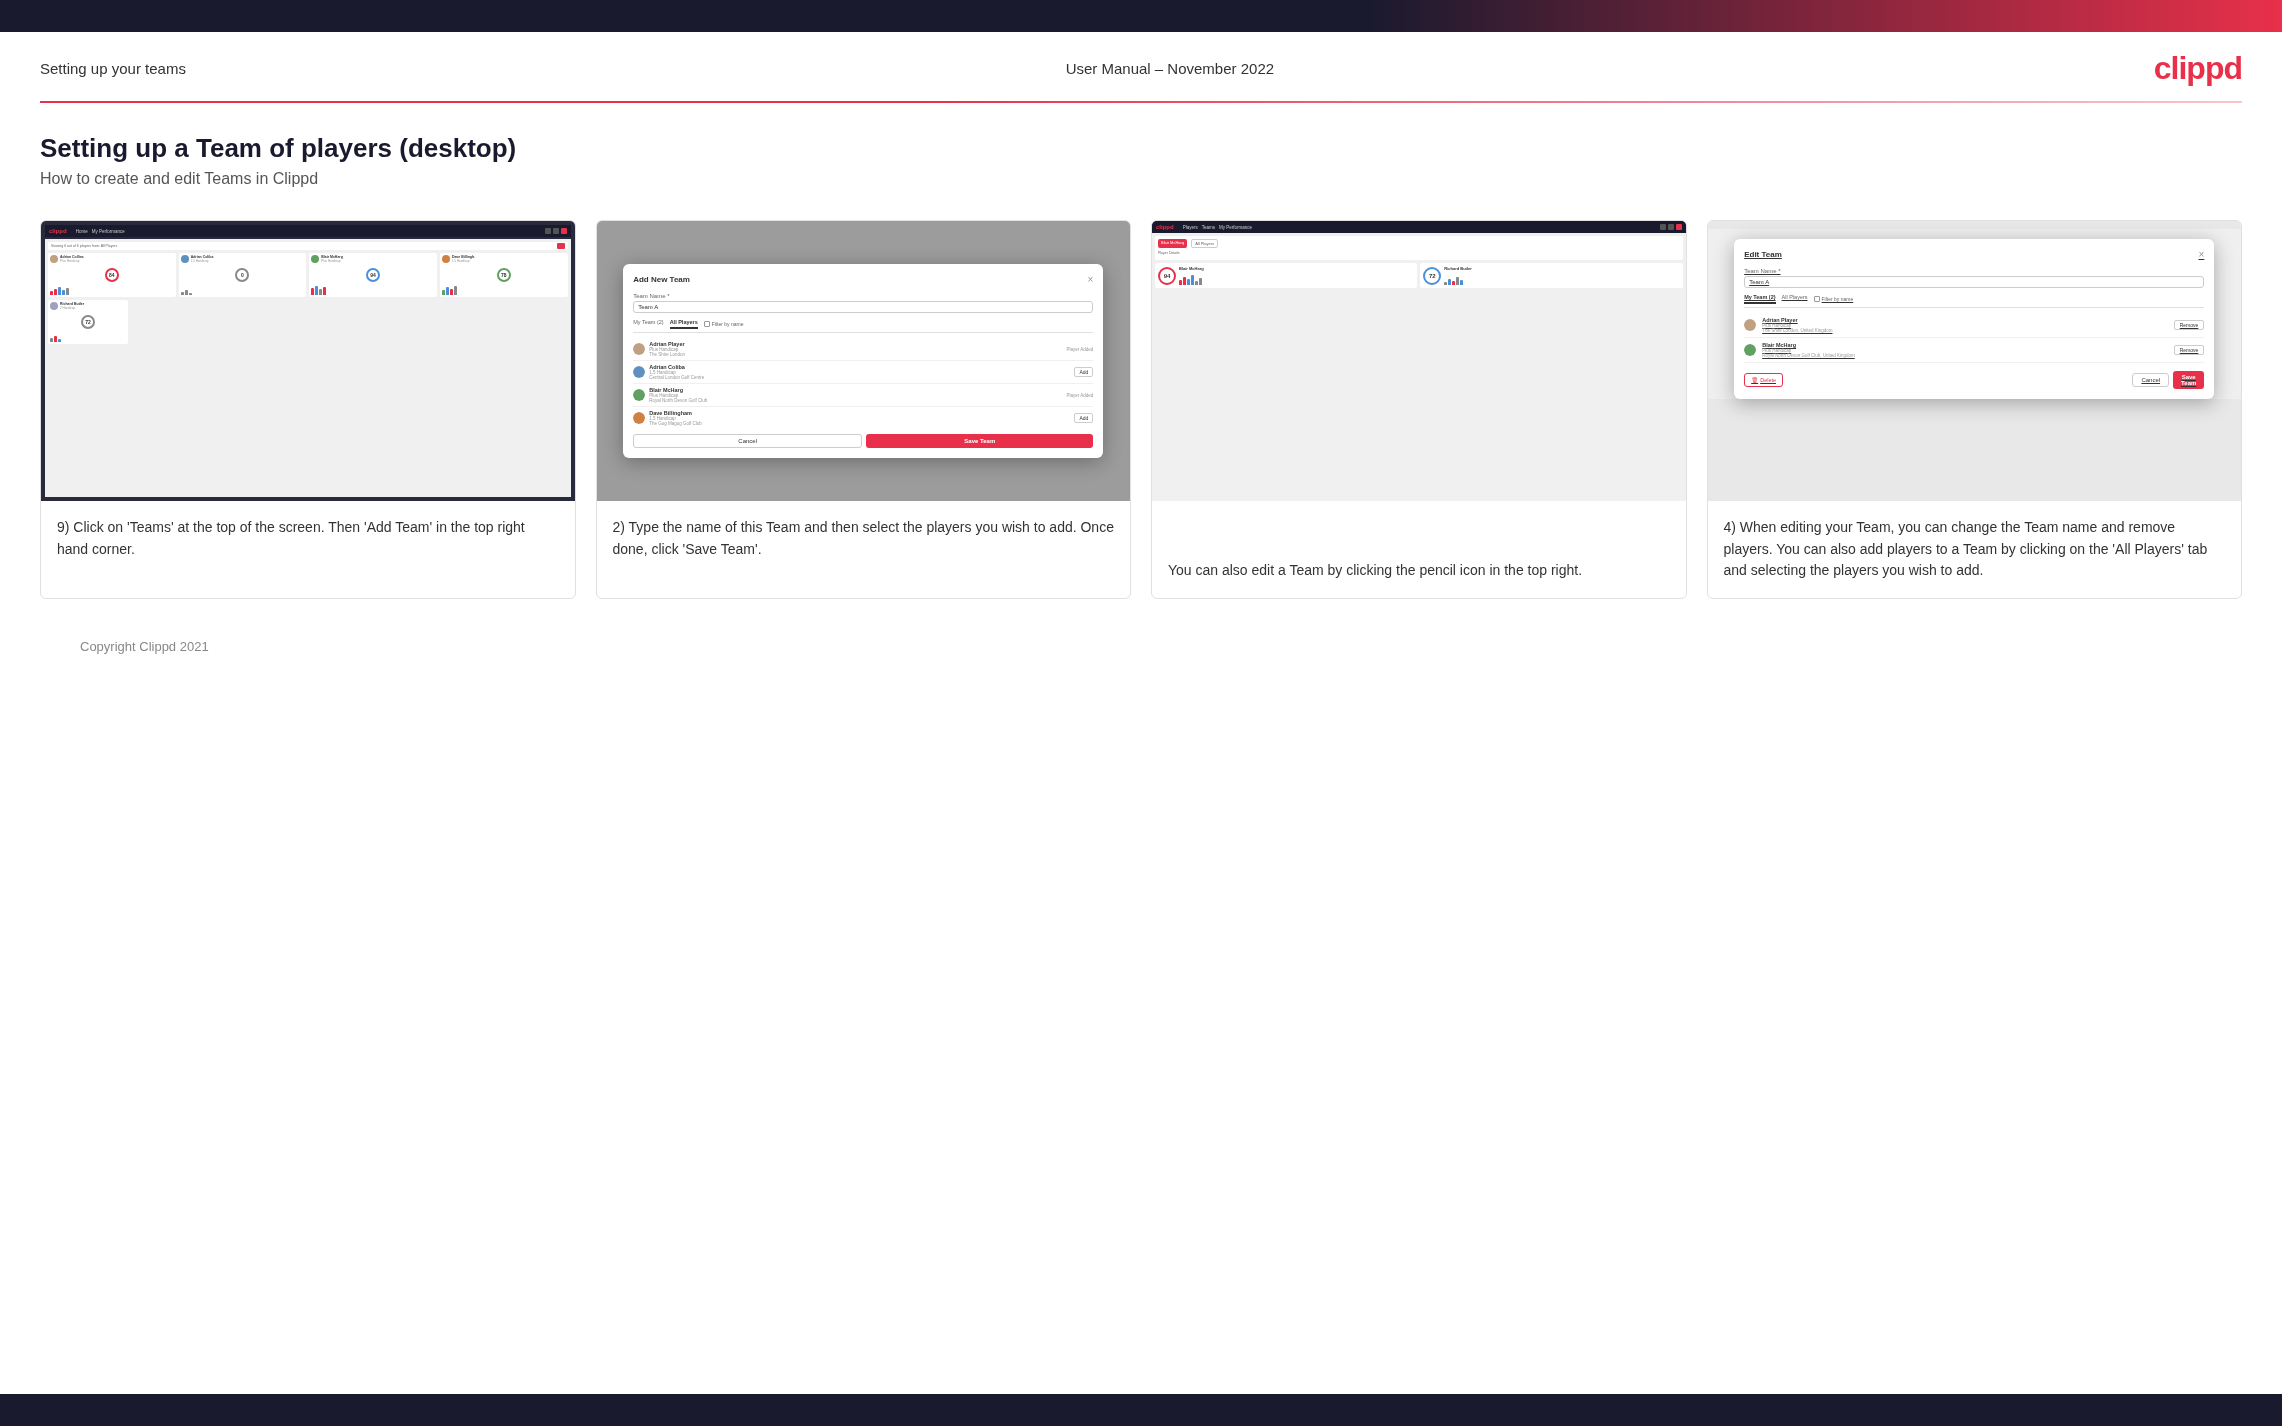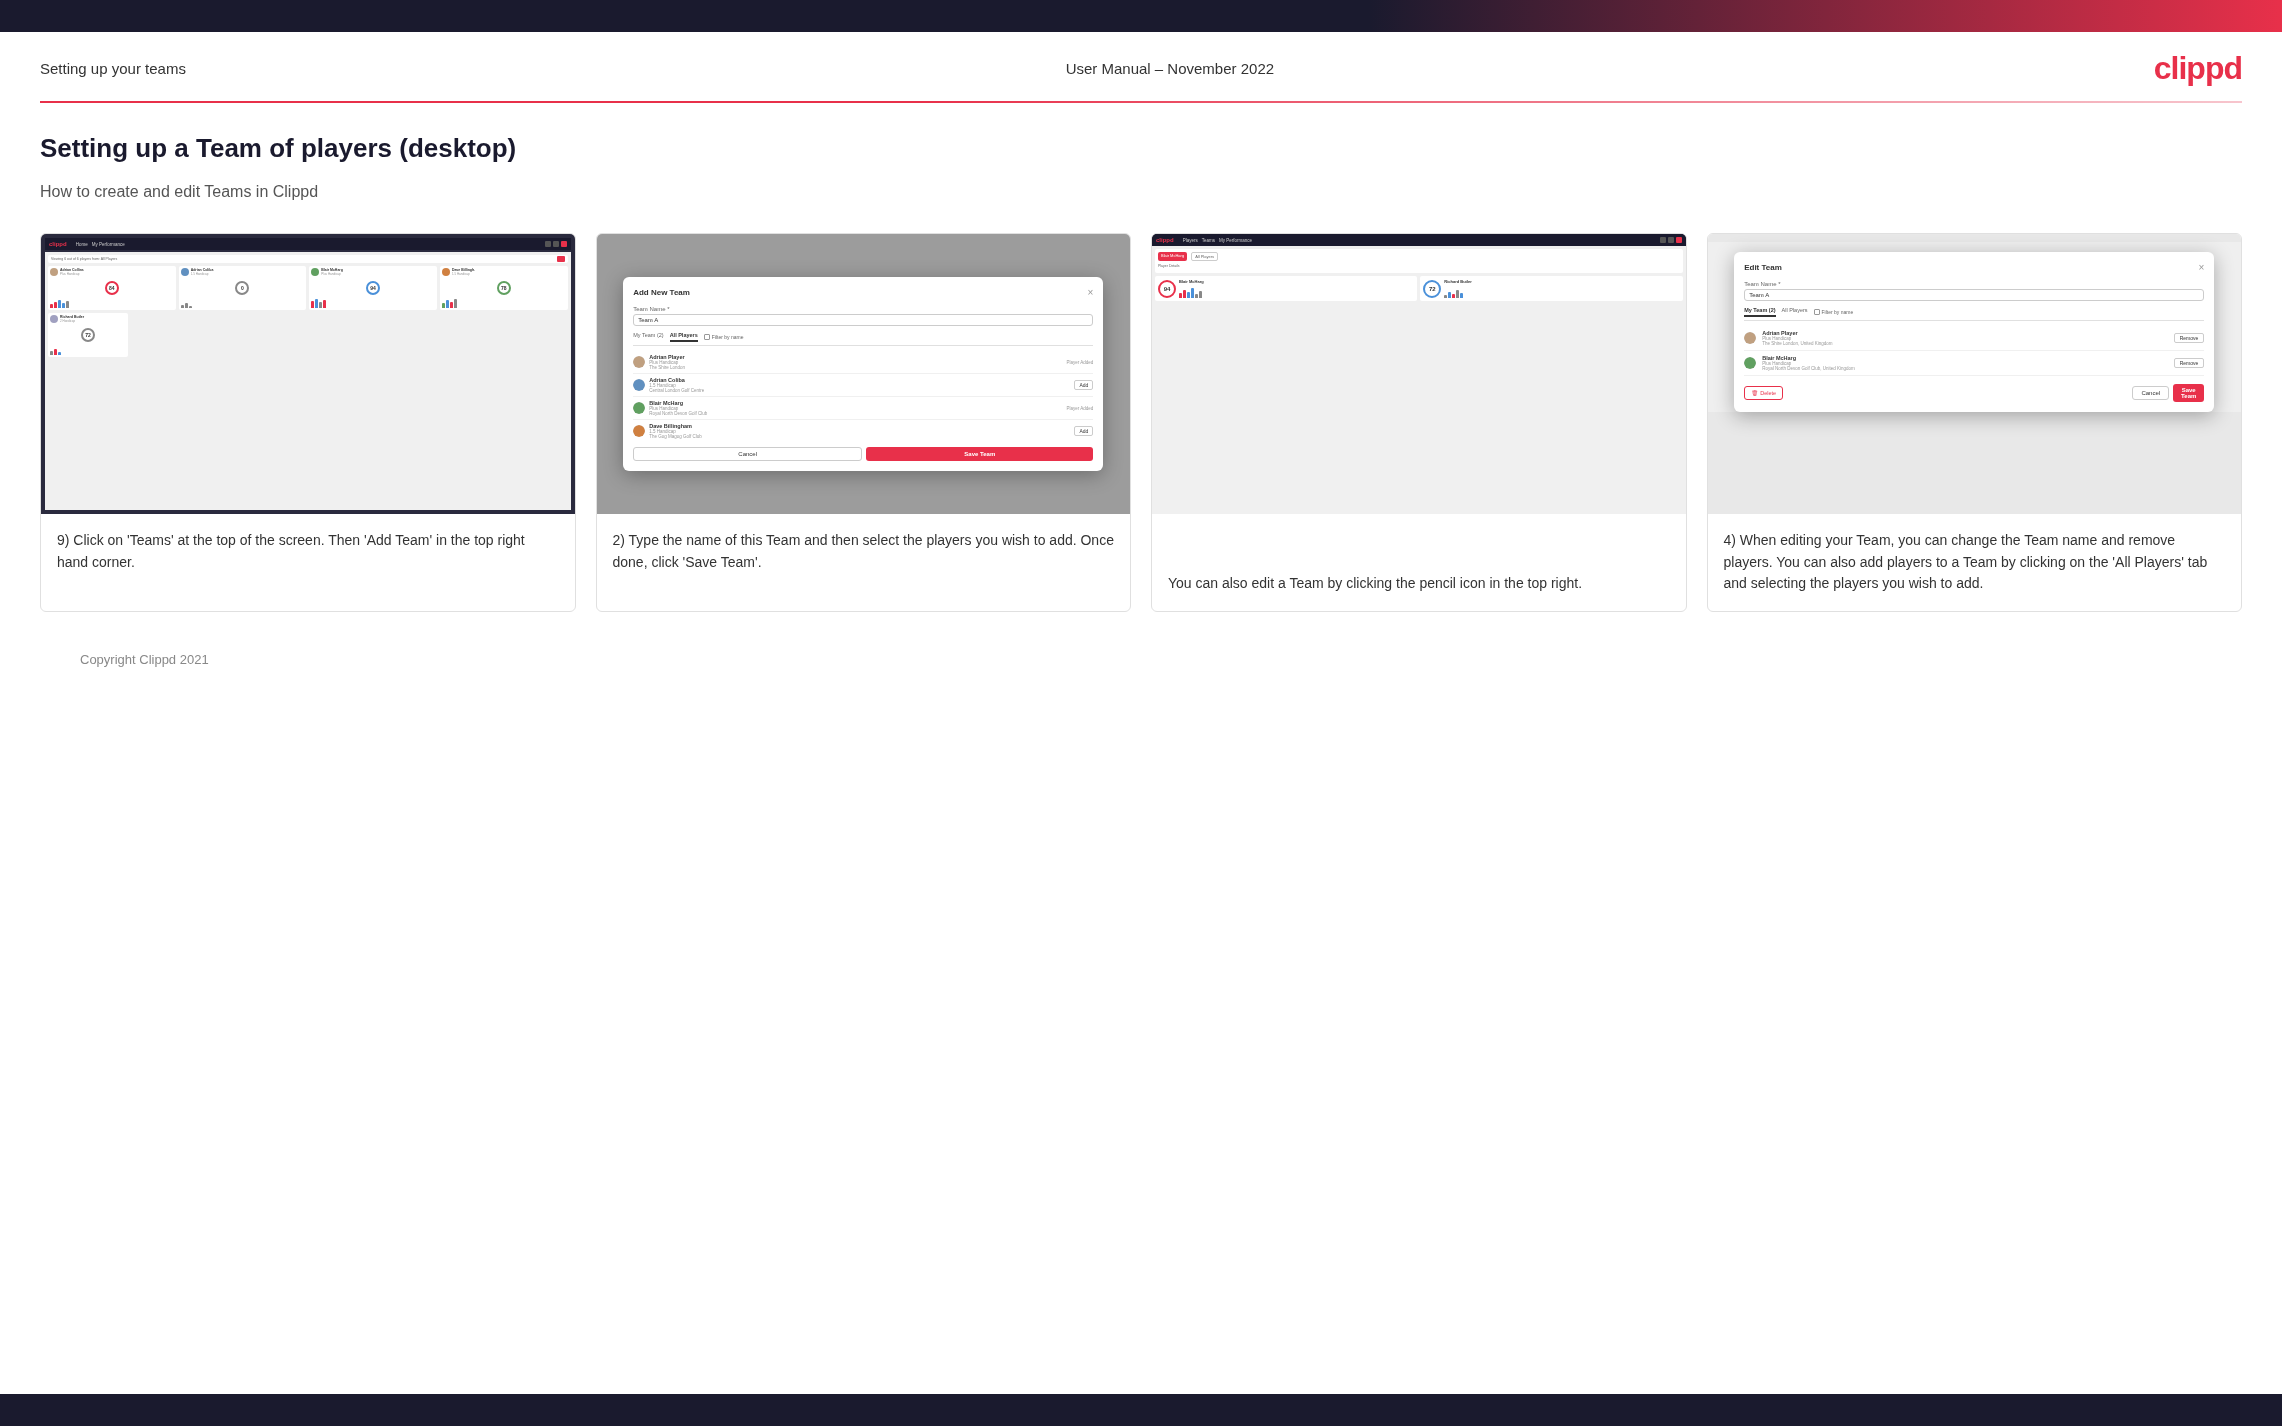--- a/index.html
+++ b/index.html
@@ -47,21 +47,21 @@
     }
 
     
     .main {
       padding: 0 40px 40px 40px;
     }
     .page-title {
       font-size: 26px;
       font-weight: 700;
       color: #1a1a2e;
-      margin-bottom: 19px;
+      margin-bottom: 6px;
     }
     .page-subtitle {
       font-size: 16px;
       color: #555;
       margin-bottom: 32px;
     }
 
     
     .cards-grid {
       display: grid;
@@ -344,20 +344,21 @@
       align-items: flex-start;
       justify-content: center;
       padding-top: 10px;
     }
     .edit-modal-box {
       background: #fff;
       border-radius: 6px;
       width: 90%;
       padding: 10px;
       box-shadow: 0 4px 20px rgba(0,0,0,0.3);
+      text-decoration: underline;
     }
     .edit-modal-player {
       display: flex;
       align-items: center;
       padding: 4px 0;
       border-bottom: 1px solid #f0f0f0;
       gap: 6px;
     }
     .edit-remove-btn {
       background: #fff;

